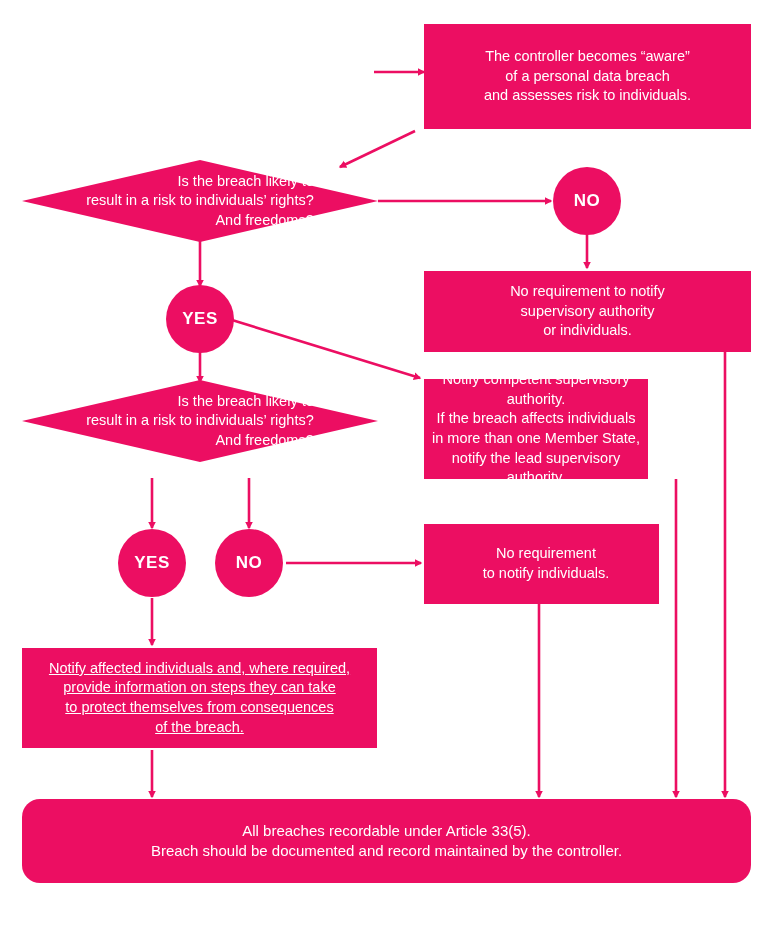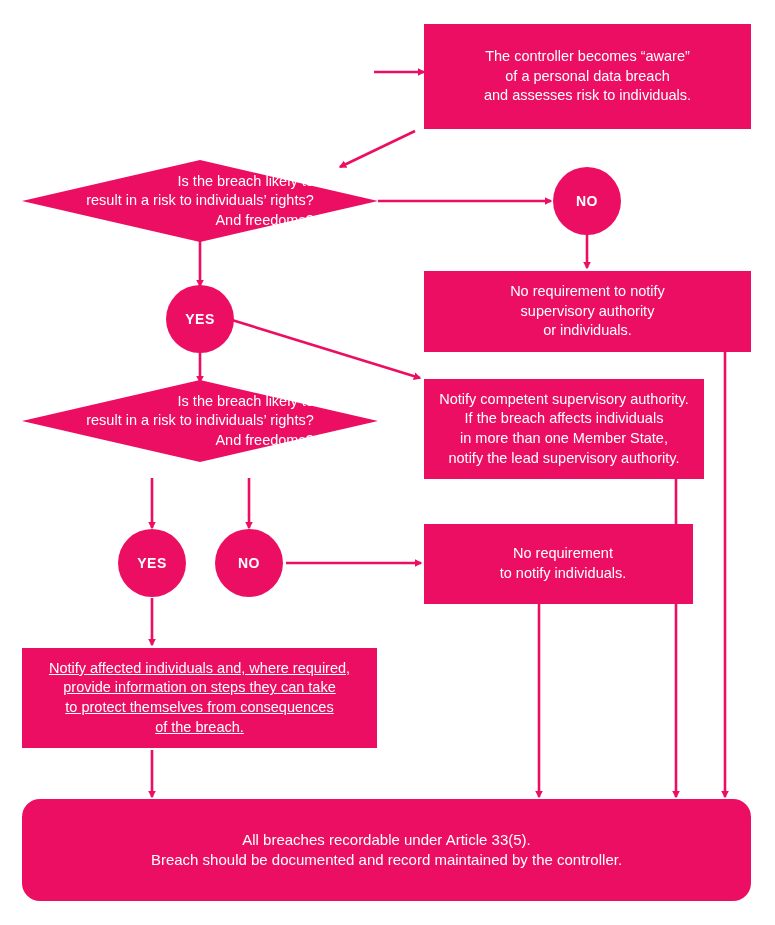--- a/index.html
+++ b/index.html
@@ -39,21 +39,21 @@
   }
   .rect-round {
     background: #ec0e62;
     border-radius: 18px;
     font-size: 15px;
   }
   .circle {
     background: #ec0e62;
     border-radius: 50%;
     font-weight: bold;
-    font-size: 14px;
+    font-size: 17px;
     letter-spacing: 0.5px;
   }
   .diamond-wrap {
     position: absolute;
   }
   .diamond-shape {
     position: absolute;
     inset: 0;
   }
   .diamond-label {
@@ -145,21 +145,21 @@
   <div class="node circle" style="left:166px; top:285px; width:68px; height:68px;">
     <span>YES</span>
   </div>
 
   <div class="node rect" style="left:424px; top:271px; width:327px; height:81px;justify-content:center;">
     <span>No requirement to notify
 supervisory authority
 or individuals.</span>
   </div>
 
-  <div class="node rect" style="left:424px; top:379px; width:280px; height:100px;">
+  <div class="node rect" style="left:424px; top:379px; width:224px; height:100px;">
     <span>Notify competent supervisory authority.
 If the breach affects individuals
 in more than one Member State,
 notify the lead supervisory authority.</span>
   </div>
 
   <div class="diamond-wrap" style="left:22px; top:380px; width:356px; height:82px;">
     <svg class="diamond-shape" viewBox="0 0 356 82" preserveAspectRatio="none">
       <polygon points="178,0 356,41 178,82 0,41" fill="#ec0e62"></polygon>
     </svg>
@@ -169,30 +169,30 @@
   </div>
 
   <div class="node circle" style="left:118px; top:529px; width:68px; height:68px;">
     <span>YES</span>
   </div>
 
   <div class="node circle" style="left:215px; top:529px; width:68px; height:68px;">
     <span>NO</span>
   </div>
 
-  <div class="node rect" style="left:424px; top:524px; width:269px; height:80px;padding-left:9px;">
+  <div class="node rect" style="left:424px; top:524px; width:235px; height:80px;padding-left:9px;">
     <span>No requirement
 to notify individuals.</span>
   </div>
 
   <div class="node rect" style="left:22px; top:648px; width:355px; height:100px;text-decoration:underline;">
     <span>Notify affected individuals and, where required,
 provide information on steps they can take
 to protect themselves from consequences
 of the breach.</span>
   </div>
 
-  <div class="node rect-round" style="left:22px; top:799px; width:729px; height:102px;">
+  <div class="node rect-round" style="left:22px; top:799px; width:729px; height:84px;">
     <span>All breaches recordable under Article 33(5).
 Breach should be documented and record maintained by the controller.</span>
   </div>
 
 </div>
 
 </body></html>

